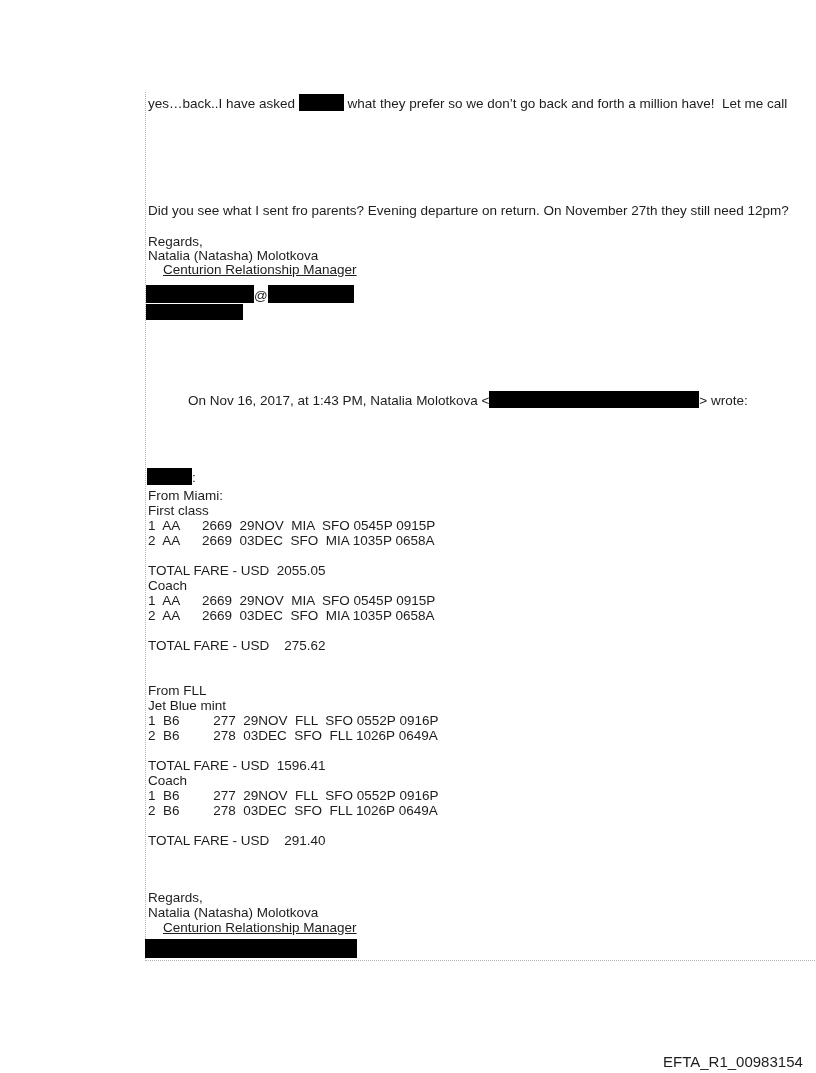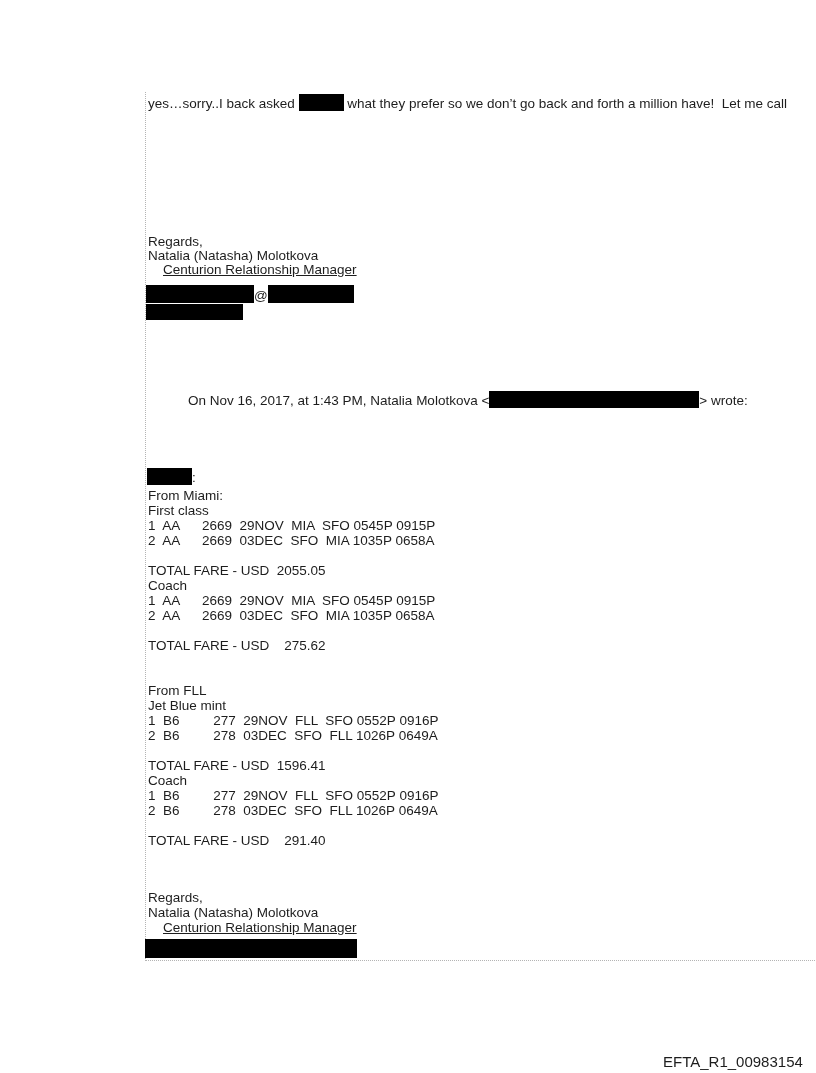--- a/index.html
+++ b/index.html
@@ -46,23 +46,24 @@
     white-space:pre;
   }
 </style>
 </head>
 <body>
 
 <div class="page">
 
   <div class="content-border"></div>
 
-  <div class="abs" style="left:148px;top:94px;"><span>yes…sorry..I back asked</span><span> </span><span class="redact redact-inline-small"></span><span> </span><span>what they prefer so we don’t go back and forth a million have!  Let me call</span></div>
+  <div class="abs" style="left:148px;top:94px;"><span>yes…back..I have asked</span><span> </span><span class="redact redact-inline-small"></span><span> </span><span>what they prefer so we don’t go back and forth a million have!  Let me call</span></div>
 
 
+  <div class="abs" style="left:148px;top:204px;">Did you see what I sent fro parents? Evening departure on return. On November 27th they still need 12pm?</div>
 
   <div class="abs" style="left:148px;top:235px;">Regards,</div>
   <div class="abs" style="left:148px;top:249px;">Natalia (Natasha) Molotkova</div>
   <div class="abs underlined" style="left:148px;top:263px;">Centurion Relationship Manager</div>
   <div class="abs" style="left:146px;top:285px;line-height:18px;"><span class="redact redact-email-user"></span><span>@</span><span class="redact redact-email-domain"></span></div>
   <div class="abs" style="left:146px;top:304px;"><span class="redact redact-line-short"></span></div>
 
 
   <div class="abs" style="left:188px;top:391px;"><span>On Nov 16, 2017, at 1:43 PM, Natalia Molotkova &lt;</span><span class="redact redact-email-addr"></span><span>&gt; wrote:</span></div>
 

